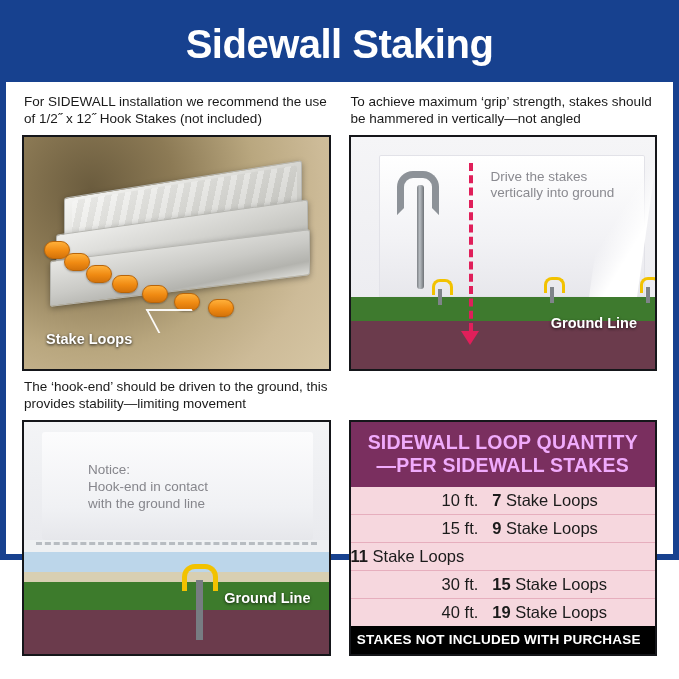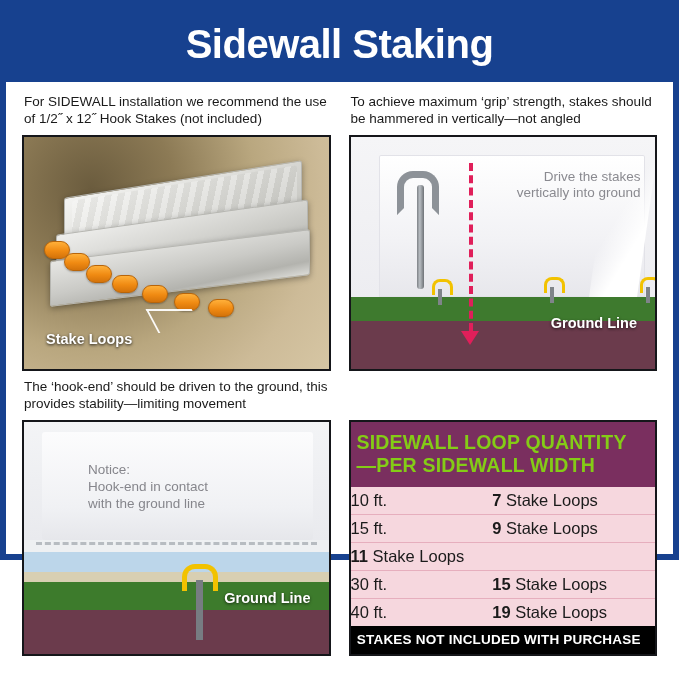--- a/index.html
+++ b/index.html
@@ -87,21 +87,21 @@
     position:absolute;left:22px;bottom:22px;
     color:#ffffff;font-size:14.5px;font-weight:bold;
     text-shadow:0 1px 3px rgba(0,0,0,.85);
   }
   .p1 .leader{
     position:absolute;left:128px;bottom:36px;width:44px;height:22px;
     border-left:2px solid #ffffff;border-top:2px solid #ffffff;
     transform:skewX(28deg);opacity:.95;
   }
   
-  .p2{height:232px;background:#0f172a;text-align:right;}
+  .p2{height:232px;background:#0f172a;}
   .p2 .sky{position:absolute;left:0;right:0;top:0;height:160px;
     background:linear-gradient(180deg,#f5f5f7 0%,#ededf1 100%);}
   .p2 .sidewall{
     position:absolute;left:28px;right:10px;top:18px;height:142px;
     background:linear-gradient(180deg,#ffffff 0%,#f2f2f5 60%,#e7e7ec 100%);
     border-radius:2px 2px 0 0;
     box-shadow:inset 0 0 0 1px #e2e2e8;
   }
   .p2 .sidewall:after{
     content:"";position:absolute;right:-2px;top:0;width:48px;height:100%;
@@ -149,32 +149,32 @@
   .p3 .notice{position:absolute;left:64px;top:40px;width:200px;color:#86868c;font-size:13.5px;line-height:1.25;}
   .p3 .bighook{position:absolute;left:150px;top:138px;width:46px;height:80px;}
   .p3 .bighook .sh{position:absolute;left:22px;top:20px;width:7px;height:60px;background:#777c82;}
   .p3 .bighook .lp{position:absolute;left:8px;top:4px;width:26px;height:22px;
     border:5px solid #f2c200;border-bottom:none;border-radius:13px 13px 0 0;}
   .p3 .groundline{position:absolute;right:18px;top:168px;color:#ffffff;font-size:14.5px;font-weight:bold;
     text-shadow:0 1px 3px rgba(0,0,0,.7);}
   
   .p4{height:232px;background:#f6d7de;display:flex;flex-direction:column;}
   .t-head{
-    background:#7a2f5f;color:#84cc16;text-align:left;
+    background:#7a2f5f;color:#f0abfc;text-align:center;
     padding:9px 6px 10px 6px;
   }
   .t-head .l1{font-size:19.5px;font-weight:bold;letter-spacing:.2px;}
   .t-head .l2{font-size:19.5px;font-weight:bold;letter-spacing:.2px;}
   .t-rows{flex:1;display:flex;flex-direction:column;}
   .t-row{
     flex:1;display:flex;align-items:center;
     border-bottom:1px solid #e6aebd;
     font-size:16.5px;color:#1b1b1b;
   }
-  .t-row .w{width:44%;padding-right:14px;}
+  .t-row .w{width:44%;text-align:right;padding-right:14px;}
   .t-row .q{width:56%;text-align:left;font-weight:bold;}
   .t-row .q .lbl{font-weight:normal;}
   .t-foot{
     background:#000000;color:#ffffff;text-align:center;
     font-size:13.5px;font-weight:bold;padding:6px 12px 7px 4px;
     letter-spacing:.2px;
   }
 </style>
 </head>
 <body>
@@ -258,21 +258,21 @@
         </div>
         <div class="groundline">Ground Line</div>
       </div>
     </div>
 
     <div class="cell">
       <div class="caption"></div>
       <div class="panel p4">
         <div class="t-head">
           <div class="l1">SIDEWALL LOOP QUANTITY</div>
-          <div class="l2">—PER SIDEWALL WIDTH</div>
+          <div class="l2">—PER SIDEWALL STAKES</div>
         </div>
         <div class="t-rows">
           <div class="t-row">
             <div class="w">10 ft.</div>
             <div class="q"><span>7</span> <span class="lbl">Stake Loops</span></div>
           </div>
           <div class="t-row">
             <div class="w">15 ft.</div>
             <div class="q"><span>9</span> <span class="lbl">Stake Loops</span></div>
           </div>

